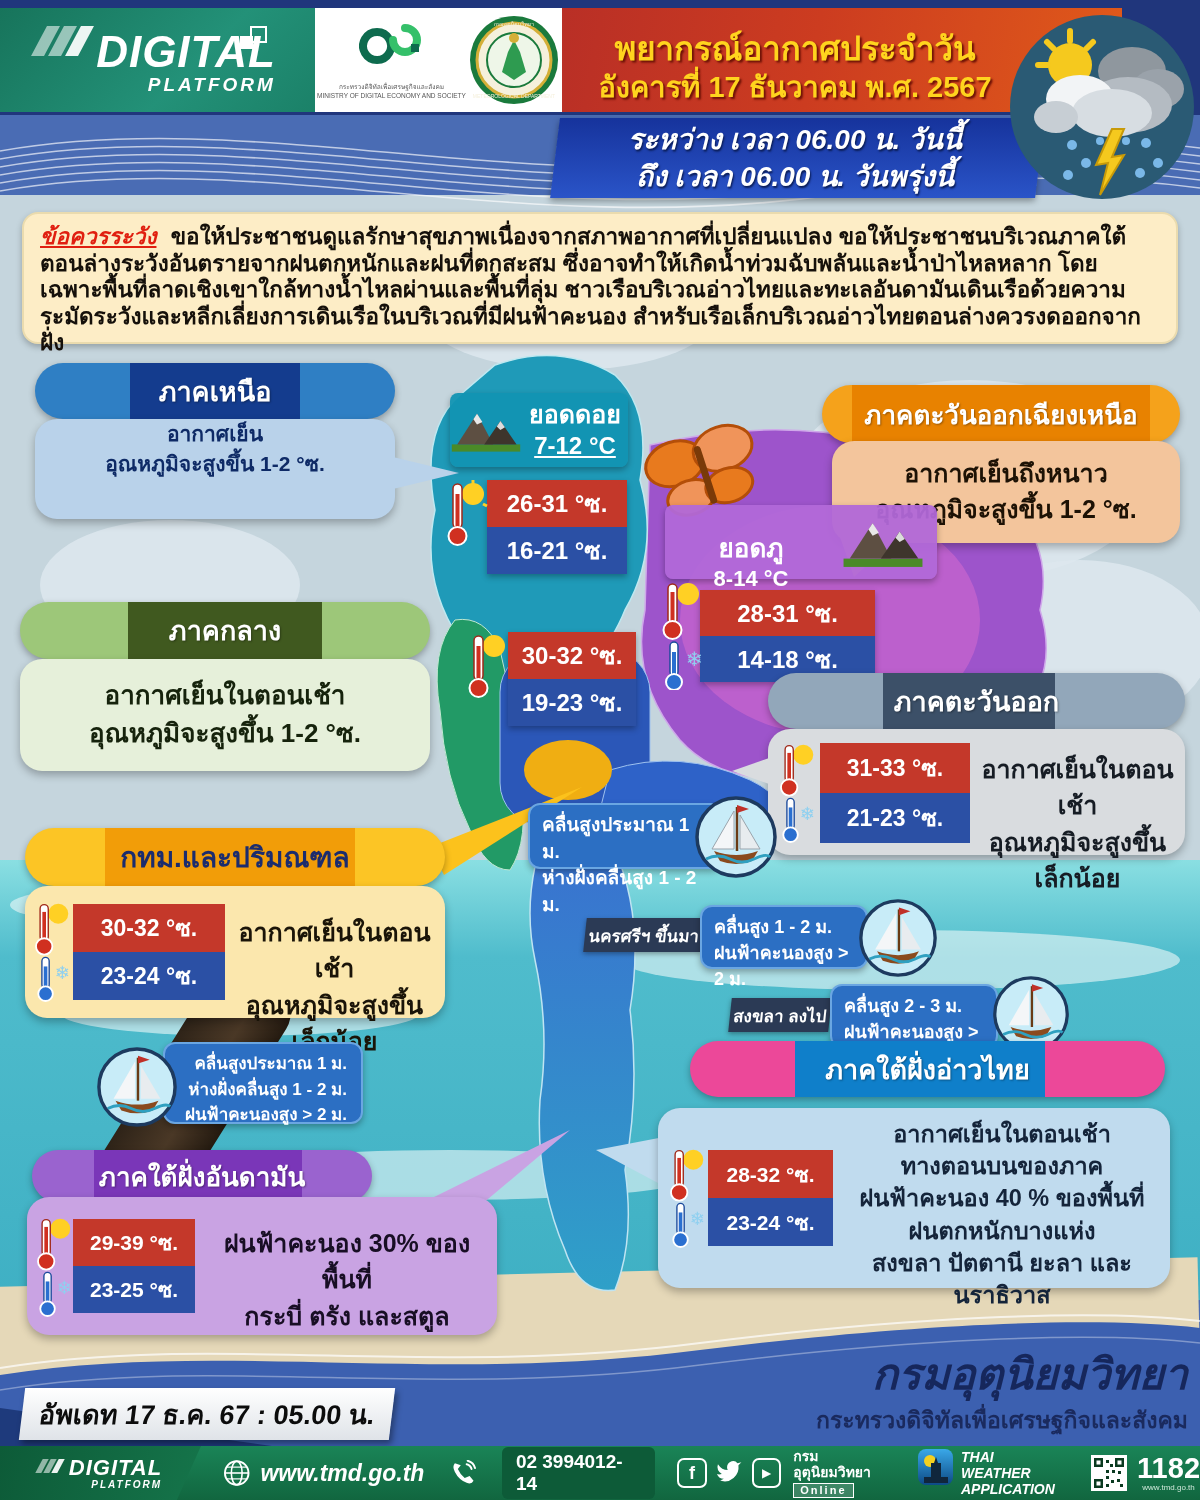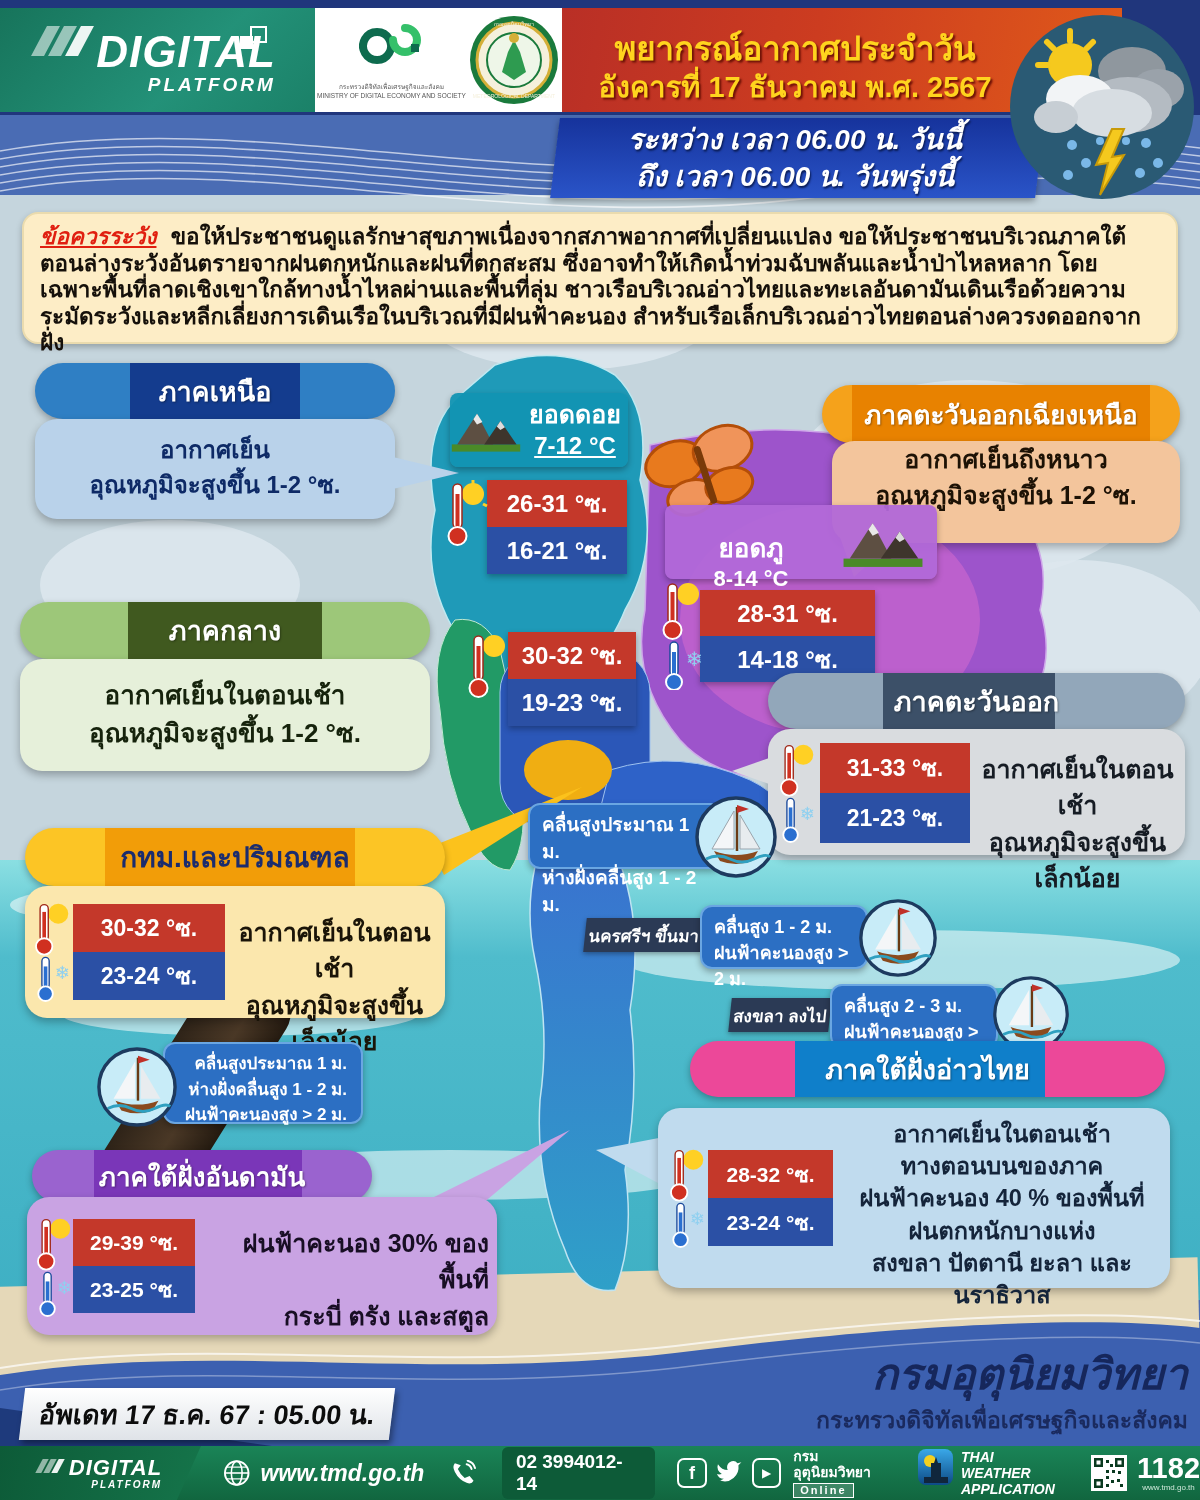--- a/index.html
+++ b/index.html
@@ -240,33 +240,33 @@
     <span class="warn-label">ข้อควรระวัง</span>
     <span>ขอให้ประชาชนดูแลรักษาสุขภาพเนื่องจากสภาพอากาศที่เปลี่ยนแปลง ขอให้ประชาชนบริเวณภาคใต้ตอนล่างระวังอันตรายจากฝนตกหนักและฝนที่ตกสะสม ซึ่งอาจทำให้เกิดน้ำท่วมฉับพลันและน้ำป่าไหลหลาก โดยเฉพาะพื้นที่ลาดเชิงเขาใกล้ทางน้ำไหลผ่านและพื้นที่ลุ่ม ชาวเรือบริเวณอ่าวไทยและทะเลอันดามันเดินเรือด้วยความระมัดระวังและหลีกเลี่ยงการเดินเรือในบริเวณที่มีฝนฟ้าคะนอง สำหรับเรือเล็กบริเวณอ่าวไทยตอนล่างควรงดออกจากฝั่ง</span>
   </div>
 
   <div class="abs pill" style="left:35px;top:363px;width:360px;height:56px;background:#2f7fc4;">
     <span class="pill-center" style="left:95px;right:95px;background:#143c8e;"></span>
     <span class="pill-label">ภาคเหนือ</span>
   </div>
   <div class="abs body-box" style="left:35px;top:419px;width:360px;height:100px;background:#b9d2ea;">
     <div class="tail" style="left:358px;top:38px;border-top:16px solid transparent;border-bottom:16px solid transparent;border-left:66px solid #b9d2ea;"></div>
-    <div class="c-text" style="color:#0e2a66;font-size:24px;padding-top:14px;">
+    <div class="c-text" style="color:#0e2a66;font-size:21px;">
       <div>อากาศเย็น</div>
       <div>อุณหภูมิจะสูงขึ้น 1-2 °ซ.</div>
     </div>
   </div>
 
   <div class="abs pill" style="left:822px;top:385px;width:358px;height:58px;background:#f5a21b;">
     <span class="pill-center" style="left:30px;right:30px;background:#e88200;"></span>
     <span class="pill-label" style="font-size:26px;">ภาคตะวันออกเฉียงเหนือ</span>
   </div>
   <div class="abs body-box" style="left:832px;top:441px;width:348px;height:102px;background:#f3c59c;">
     <div class="tail" style="left:8px;top:96px;border-left:14px solid transparent;border-right:44px solid transparent;border-top:40px solid #f3c59c;"></div>
-    <div class="c-text" style="color:#1d1205;font-size:25px;">
+    <div class="c-text" style="color:#1d1205;font-size:25px;padding-top:14px;">
       <div>อากาศเย็นถึงหนาว</div>
       <div>อุณหภูมิจะสูงขึ้น 1-2 °ซ.</div>
     </div>
   </div>
 
   <div class="abs pill" style="left:20px;top:602px;width:410px;height:57px;background:#9dc779;">
     <span class="pill-center" style="left:108px;right:108px;background:#40591f;"></span>
     <span class="pill-label">ภาคกลาง</span>
   </div>
   <div class="abs body-box" style="left:20px;top:659px;width:410px;height:112px;background:#e6f0da;">
@@ -497,21 +497,21 @@
       <rect x="10" y="4" width="9" height="40" rx="4.5" fill="#fff" stroke="#a02818" stroke-width="1.5"></rect>
       <rect x="12.5" y="12" width="4" height="32" fill="#d03020"></rect>
       <circle cx="14.5" cy="50" r="9" fill="#d03020" stroke="#fff" stroke-width="2"></circle>
       <rect x="12" y="62" width="8" height="34" rx="4" fill="#fff" stroke="#1b4a9c" stroke-width="1.5"></rect>
       <rect x="14" y="72" width="4" height="24" fill="#2a6fd0"></rect>
       <circle cx="16" cy="102" r="8" fill="#2a6fd0" stroke="#fff" stroke-width="2"></circle>
       <text x="26" y="86" font-size="20" fill="#8fd0f0">❄</text>
     </svg>
     <div class="tchip hot" style="left:46px;top:22px;width:122px;height:47px;font-size:21px;">29-39 °ซ.</div>
     <div class="tchip cold" style="left:46px;top:69px;width:122px;height:47px;font-size:21px;">23-25 °ซ.</div>
-    <div class="c-text" style="position:absolute;left:178px;right:8px;top:28px;color:#180e24;font-size:25px;text-align:right;">
+    <div class="c-text" style="position:absolute;left:178px;right:8px;top:28px;color:#180e24;font-size:25px;">
       <div>ฝนฟ้าคะนอง 30% ของพื้นที่</div>
       <div>กระบี่ ตรัง และสตูล</div>
     </div>
   </div>
 
   <svg class="abs swoosh-bottom" viewBox="0 0 1200 170">
     <path d="M0,95 C220,60 430,105 700,70 C900,45 1090,35 1200,48 L1200,170 L0,170 Z" fill="#3c60b0"></path>
     <path d="M0,88 C220,53 430,98 700,63 C900,38 1090,28 1200,41" fill="none" stroke="#ffffff" stroke-opacity=".7" stroke-width="2"></path>
     <path d="M0,110 C220,75 430,120 700,85 C900,60 1090,50 1200,63" fill="none" stroke="#ffffff" stroke-opacity=".35" stroke-width="1.5"></path>
     <path d="M0,128 L300,170 L0,170 Z" fill="#1e3a7c"></path>

